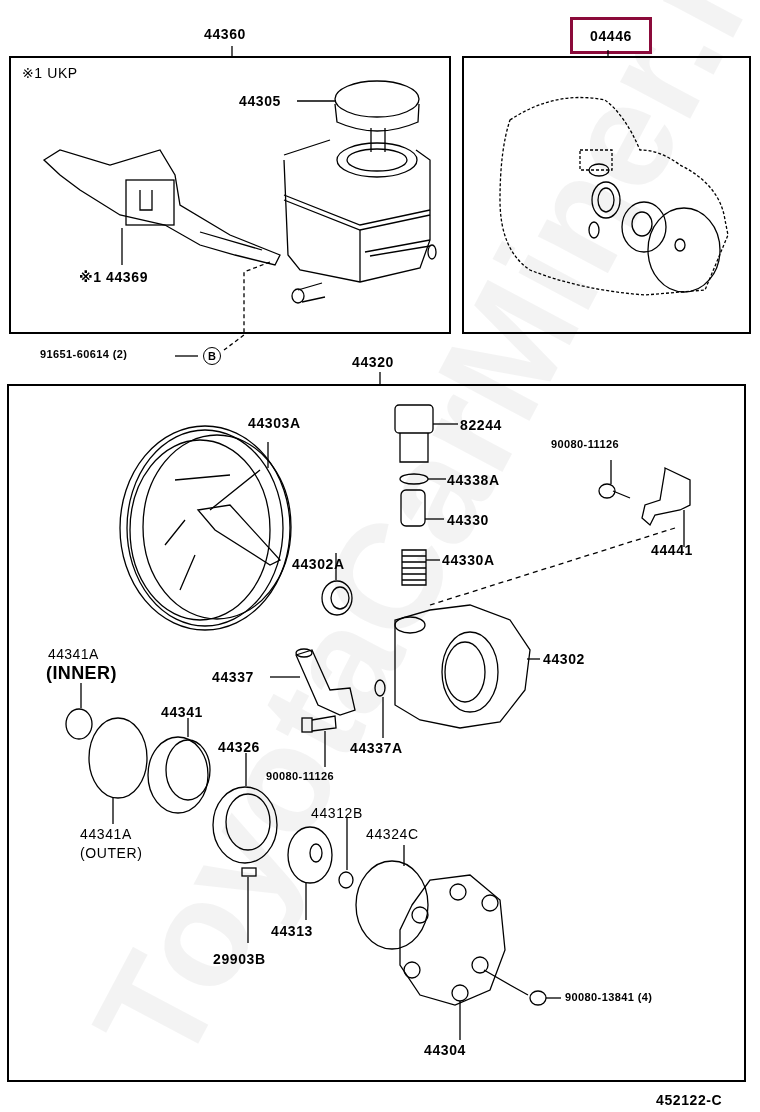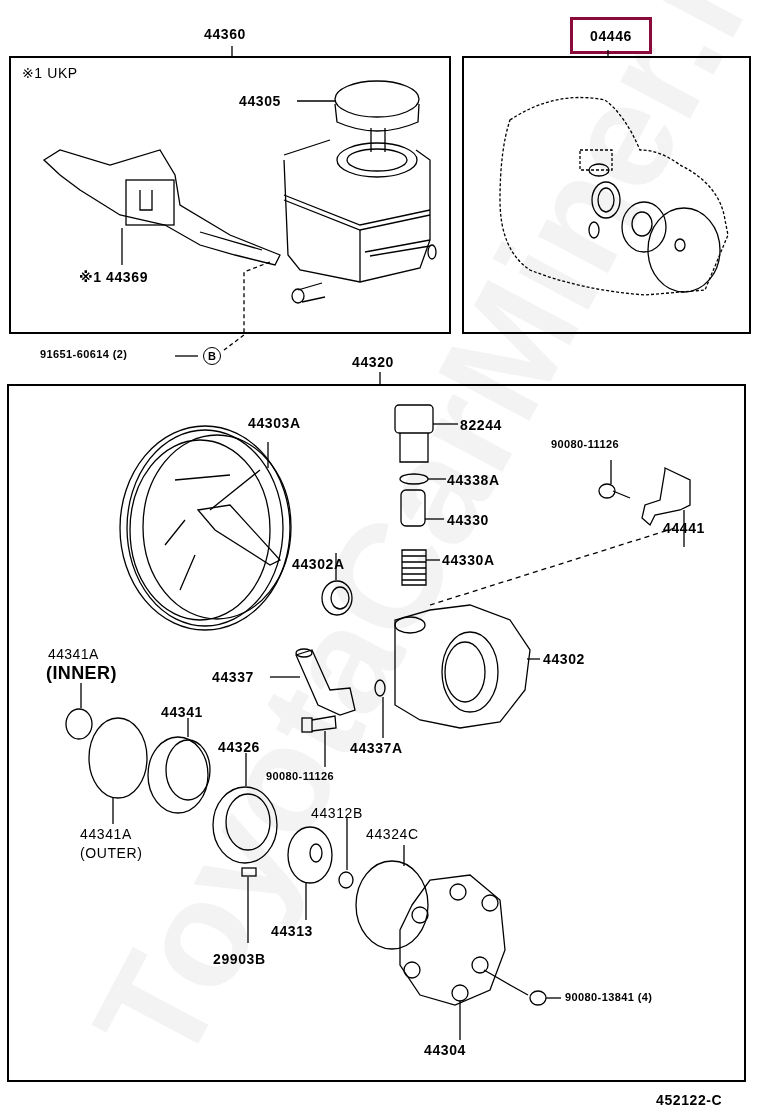--- a/index.html
+++ b/index.html
@@ -208,21 +208,21 @@
 
   <div class="lbl" style="left:239px; top:94px;">44305</div>
   <div class="lbl" style="left:79px; top:270px;">※1 44369</div>
   <div class="lbl" style="left:248px; top:416px;">44303A</div>
   <div class="lbl" style="left:460px; top:418px;">82244</div>
   <div class="lbl small" style="left:551px; top:439px;">90080-11126</div>
   <div class="lbl" style="left:447px; top:473px;">44338A</div>
   <div class="lbl" style="left:447px; top:513px;">44330</div>
   <div class="lbl" style="left:292px; top:533px;margin-top:24px;">44302A</div>
   <div class="lbl" style="left:442px; top:553px;">44330A</div>
-  <div class="lbl" style="left:651px; top:521px;margin-left:12px;">44441</div>
+  <div class="lbl" style="left:651px; top:543px;">44441</div>
   <div class="lbl" style="left:543px; top:652px;">44302</div>
 
   <div class="lbl small" style="left:48px; top:647px; font-weight:normal; font-size:14px;">44341A</div>
   <div class="lbl small" style="left:46px; top:664px; font-weight:bold; font-size:18px;">(INNER)</div>
 
   <div class="lbl" style="left:212px; top:670px;">44337</div>
   <div class="lbl" style="left:161px; top:705px;">44341</div>
   <div class="lbl" style="left:218px; top:740px;">44326</div>
   <div class="lbl" style="left:350px; top:741px;">44337A</div>
   <div class="lbl small" style="left:266px; top:771px;">90080-11126</div>

